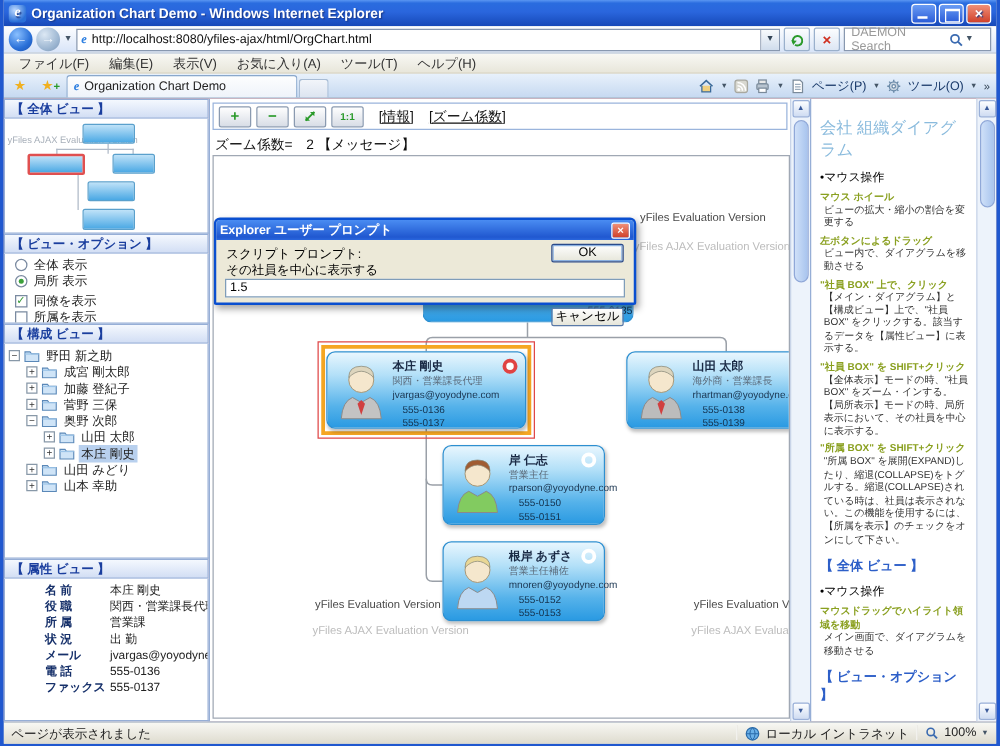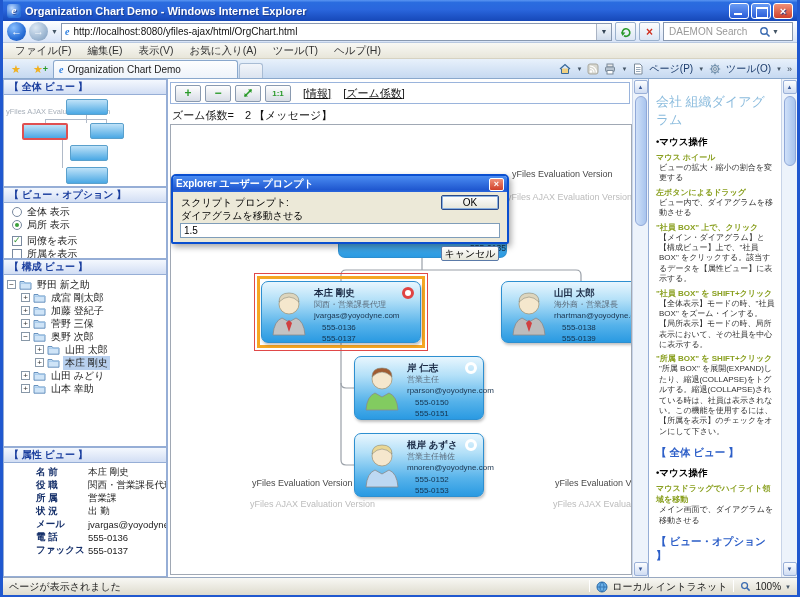--- a/index.html
+++ b/index.html
@@ -27,21 +27,21 @@
   .navbtn { width:19px; height:19px; border-radius:50%; color:#fff; font-size:11px; text-align:center; line-height:18px; flex:none; }
   .navbtn.back { background:radial-gradient(circle at 35% 30%,#8ac0ff,#2a70d8 60%,#1a50b0); }
   .navbtn.fwd { background:radial-gradient(circle at 35% 30%,#dce8f4,#9ab4d0 65%,#7a94b4); color:#f4f8fc; }
   .nav-drop { font-size:7px; color:#456; }
   .addr-field { flex:1; height:18px; background:#fff; border:1px solid #8898b0; display:flex; align-items:center; font-size:10px; padding:0 0 0 3px; gap:4px; color:#111; }
   .page-ico { color:#2a7de0; font:italic bold 10px "Liberation Serif",serif; }
   .addr-drop { width:15px; height:16px; background:linear-gradient(#f8fafc,#d0dcec); border-left:1px solid #aab4c4; text-align:center; font-size:7px; color:#345; margin-left:auto; line-height:15px; }
   .mini-btn { width:21px; height:19px; border:1px solid #9ab0cc; border-radius:2px; background:linear-gradient(#fcfdfe,#dce6f4);
               display:flex; align-items:center; justify-content:center; flex:none; }
   .stop-x { color:#d03020; font-weight:bold; font-size:12px; }
-  .search-box { width:130px; height:19px; background:#fff; border:1px solid #8898b0; font-size:10px; color:#999;
+  .search-box { width:118px; height:19px; background:#fff; border:1px solid #8898b0; font-size:10px; color:#999;
                 display:flex; align-items:center; padding:0 13px 0 5px; flex:none; }
   .search-tools { display:flex; align-items:center; margin-left:auto; gap:1px; }
 
   
   .menubar { height:16px; background:linear-gradient(#f8f8f4,#e8e6da); display:flex; align-items:center; font-size:10.5px; color:#333; padding-left:4px; border-bottom:1px solid #d6d2c2; }
   .menu-item { padding:0 8px; }
 
   
   .tabbar { height:20px; background:linear-gradient(#e8f1fb,#c6d9f1); display:flex; align-items:flex-end; padding:0 2px; border-bottom:1px solid #8aa8cc; }
   .fav-btn { width:22px; height:17px; text-align:center; font-size:11px; line-height:16px; }
@@ -140,21 +140,21 @@
   .dlg-btn.ok { top:3px; border-color:#2a4a8a; box-shadow:inset 0 0 0 1px #8ab0e0; }
   .dlg-btn.cancel { top:21px;margin-top:33px; }
   .dlg-input { position:absolute; left:7px; right:7px; bottom:4px; height:15px; border:1px solid #7f9db9; background:#fff;
                font-size:10px; padding:0 3px; color:#000; font-family:"Liberation Sans",sans-serif; }
 
   
   .guide { width:149px; background:#fff; border-left:1px solid #96aed6; display:flex; }
   .guide-col { flex:1; display:flex; flex-direction:column; overflow:hidden; }
   .guide-text { flex:1; padding:2px 3px 0 7px; overflow:hidden; }
   .g-title { font-size:13px; color:#8abbdd; margin:12px 0 4px 0; }
-  .g-bullet { font-size:9.5px; font-weight:bold; color:#000; margin:7px 0 2px 0; }
+  .g-bullet { font-size:9.5px; font-weight:normal; color:#000; margin:7px 0 2px 0; }
   .g-bullet::before { content:"\2022 "; }
   .g-sub { font-size:8px; font-weight:bold; color:#8aa020; margin-top:3px; }
   .g-body { font-size:8px; color:#333; margin:0 0 1px 3px; line-height:1.3; }
   .g-section { font-size:10.5px; font-weight:bold; color:#2d5fc8; margin:9px 0 1px 0; }
 
   
   .statusbar { height:18px; background:linear-gradient(#f8f8f4,#dedbce); border-top:1px solid #98a8c0; display:flex; align-items:center;
                font-size:10px; color:#222; padding:0 6px; gap:6px; }
   .sb-sep { width:1px; height:12px; background:#c0bcac; border-right:1px solid #fff; }
   .sb-right { margin-left:auto; display:flex; gap:6px; }
@@ -521,21 +521,21 @@
               </div>
             </div>
 
           <div class="dialog">
             <div class="dlg-title">
               <span>Explorer ユーザー プロンプト</span>
               <span class="dlg-x">×</span>
             </div>
             <div class="dlg-body">
               <span class="dlg-l1">スクリプト プロンプト:</span>
-              <span class="dlg-l2">ダイアグラムを移動させる</span>
+              <span class="dlg-l2">その社員を中心に表示する</span>
               <span class="dlg-btn ok">OK</span>
               <span class="dlg-btn cancel">キャンセル</span>
               <input class="dlg-input" value="1.5" style="">
             </div>
           </div>
         </div>
       </div>
 
       <div class="scrollbar">
         <span class="sb-btn">▲</span>

